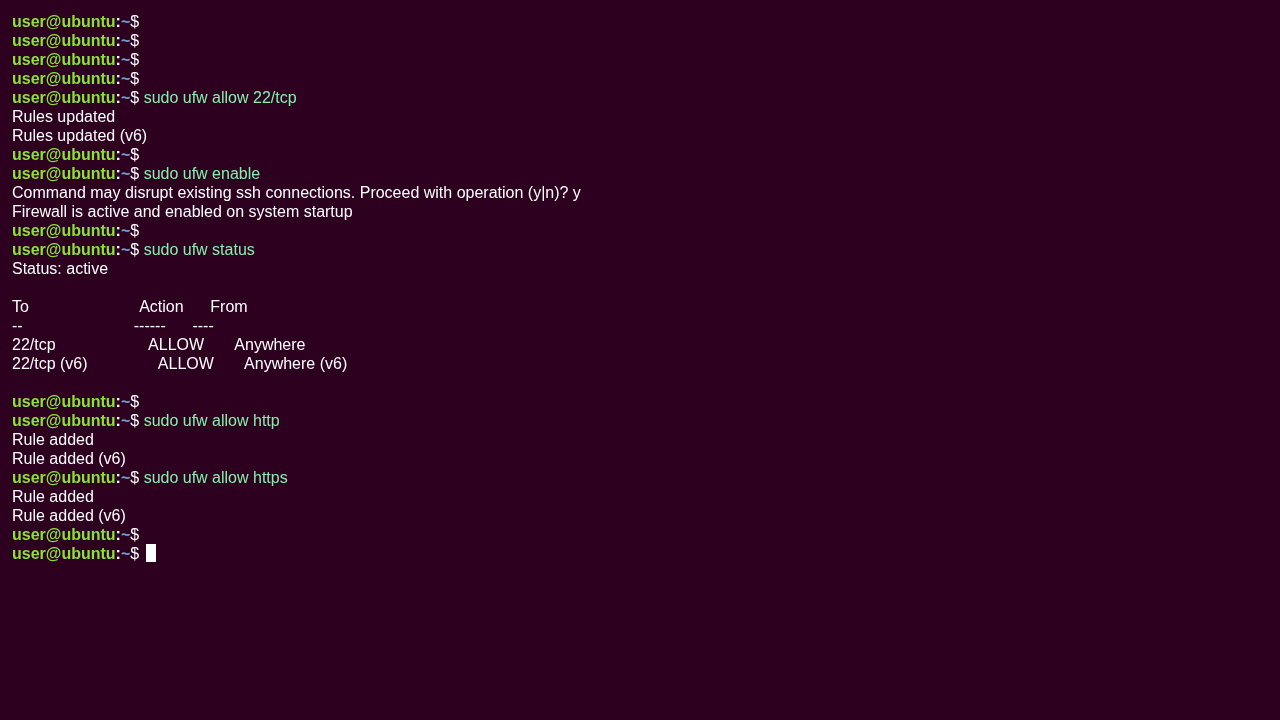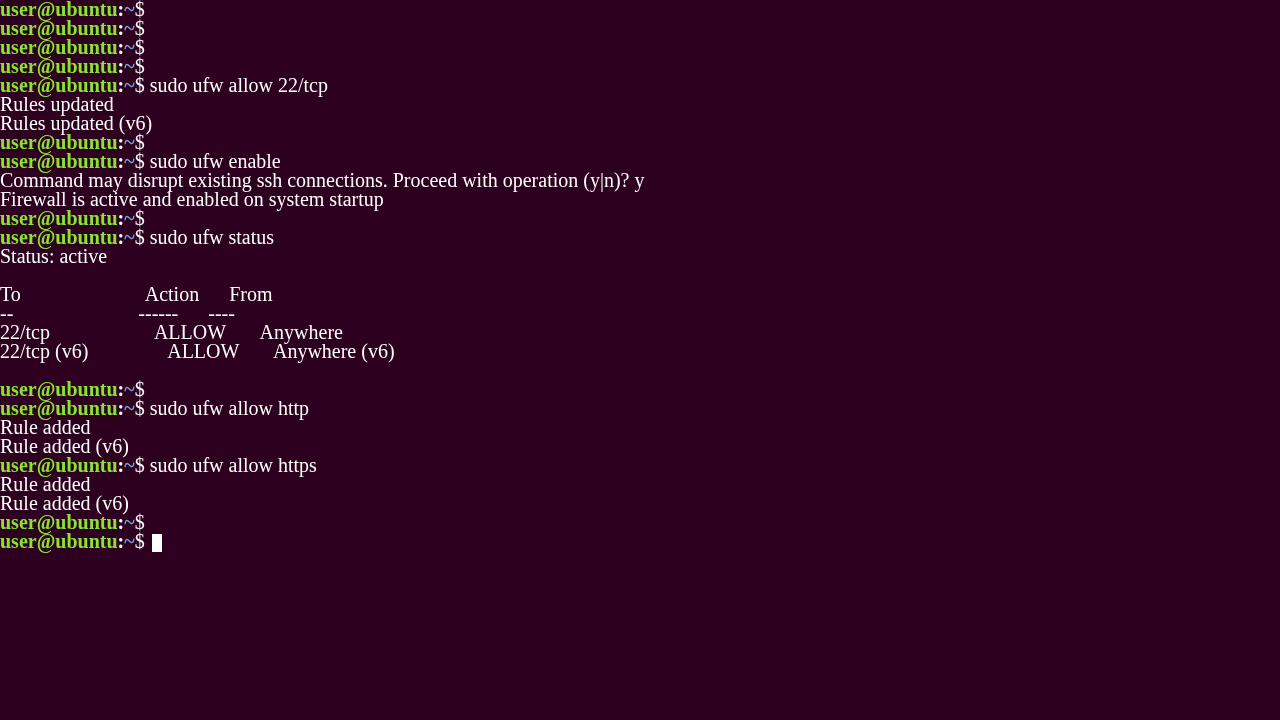--- a/index.html
+++ b/index.html
@@ -4,34 +4,34 @@
 <style>
   html, body {
     margin: 0;
     padding: 0;
     width: 1280px;
     height: 720px;
     background: #2c001e;
     overflow: hidden;
   }
   .terminal {
-    font-family: Liberation Serif, serif;
-    font-size: 20px;
+    font-family: Liberation Sans, sans-serif;
+    font-size: 16px;
     line-height: 19px;
     color: #ffffff;
     white-space: pre;
-    padding: 0;
+    padding: 12px;
   }
   .user { color: #8ae234; font-weight: bold; }
   .host { color: #8ae234; font-weight: bold; }
   .at   { color: #8ae234; font-weight: bold; }
   .colon{ color: #ffffff; font-weight: bold; }
   .path { color: #729fcf; font-weight: bold; }
   .dollar { color: #ffffff; }
-  .cmd  { color: #ffffff; text-align: right; }
+  .cmd  { color: #86efac; text-align: right; }
   .out  { color: #ffffff; }
   .cursor {
     display: inline-block;
     width: 10px;
     height: 18px;
     background: #ffffff;
     vertical-align: text-bottom;
     margin-left: 2px;
   }
 </style>

